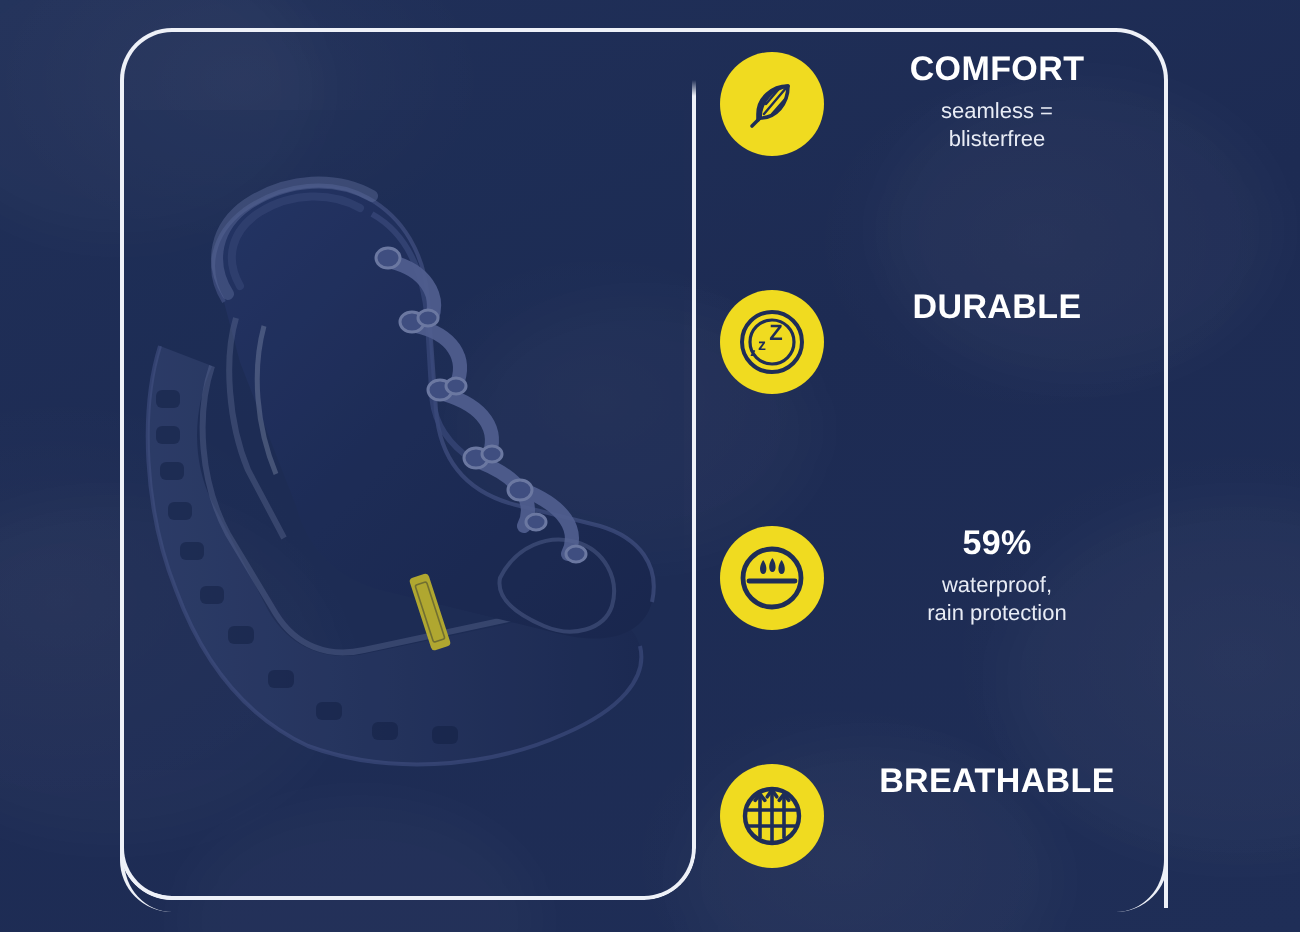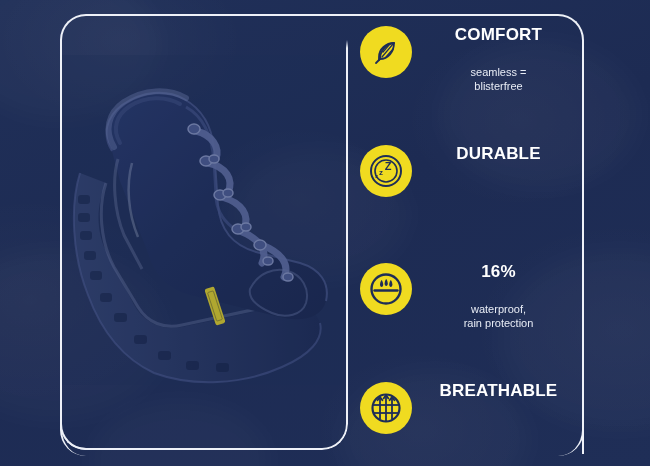--- a/index.html
+++ b/index.html
@@ -159,21 +159,21 @@
     font-weight: bold;
     font-size: 17px;
     letter-spacing: 0.2px;
     line-height: 1.1;
     white-space: nowrap;
   }
   .feature-sub {
     color: #e8ecf5;
     font-size: 11px;
     line-height: 1.28;
-    margin-top: 20px;
+    margin-top: 4px;
     white-space: pre-line;
   }
 </style>
 </head>
 <body>
 
 <div class="stage">
 
   <div class="blob" style="left:-40px; top:-30px; width:200px; height:150px;"></div>
   <div class="blob" style="left:-60px; top:250px; width:230px; height:170px;"></div>
@@ -319,21 +319,21 @@
           <path d="M12 13.5 C 12 11, 13.6 9, 13.6 9 C 13.6 9, 15.2 11, 15.2 13.5
                    C 15.2 15, 14.5 16, 13.6 16 C 12.7 16, 12 15, 12 13.5 Z" fill="#1e2d57"></path>
           <path d="M16.6 12.5 C 16.6 10, 18.2 8, 18.2 8 C 18.2 8, 19.8 10, 19.8 12.5
                    C 19.8 14, 19.1 15, 18.2 15 C 17.3 15, 16.6 14, 16.6 12.5 Z" fill="#1e2d57"></path>
           <path d="M21.2 13.5 C 21.2 11, 22.8 9, 22.8 9 C 22.8 9, 24.4 11, 24.4 13.5
                    C 24.4 15, 23.7 16, 22.8 16 C 21.9 16, 21.2 15, 21.2 13.5 Z" fill="#1e2d57"></path>
           <line x1="6.5" y1="19.5" x2="29.5" y2="19.5" stroke="#1e2d57" stroke-width="2.4" stroke-linecap="round"></line>
         </svg>
       </div>
       <div class="feature-text">
-        <div class="feature-title">16%</div>
+        <div class="feature-title">59%</div>
         <div class="feature-sub">waterproof,
 rain protection</div>
       </div>
     </div>
 
     <div class="feature-row">
       <div class="badge">
         <svg width="34" height="34" viewBox="0 0 34 34">
           <circle cx="17" cy="17" r="13.5" fill="none" stroke="#1e2d57" stroke-width="2.2"></circle>
           <line x1="4" y1="14" x2="30" y2="14" stroke="#1e2d57" stroke-width="1.8"></line>

